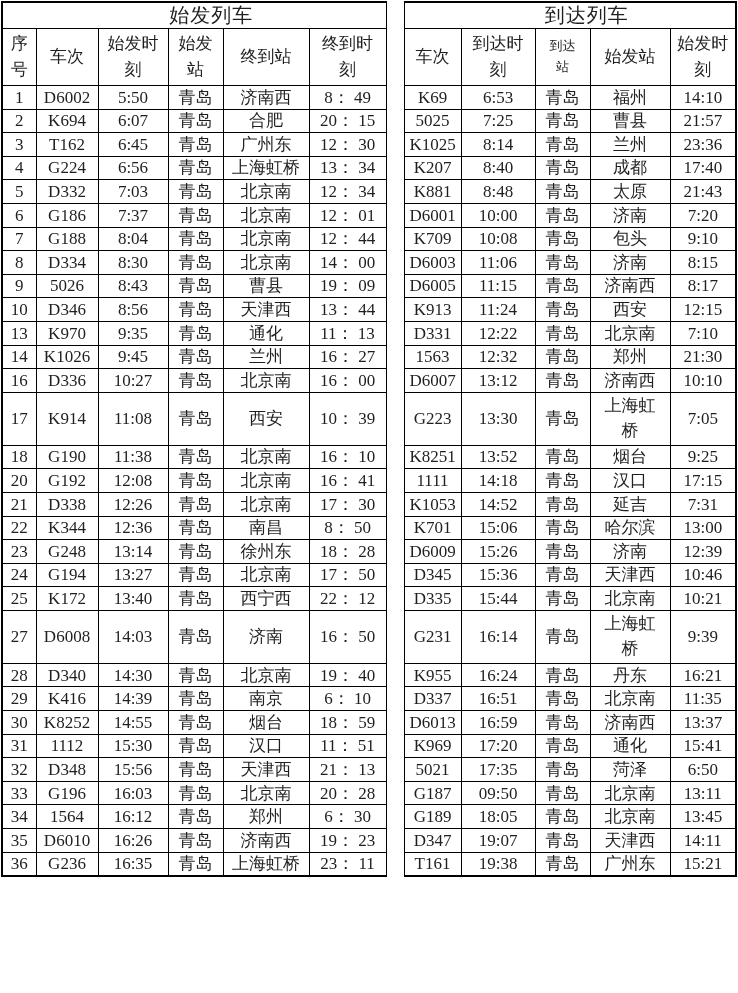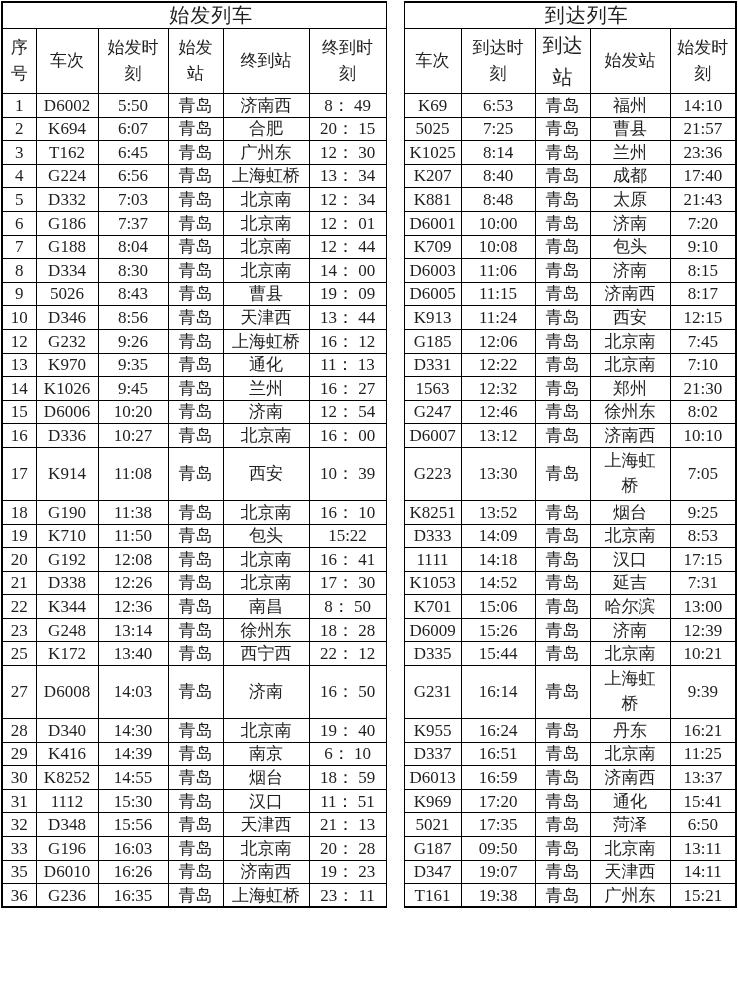--- a/index.html
+++ b/index.html
@@ -50,21 +50,21 @@
 
   tr.title-row { height: 26px; }
   tr.title-row td.title { font-size: 20px; letter-spacing: 1px; padding-left: 36px; }
 
   tr.header-row { height: 57px; }
   tr.header-row td {
     white-space: pre-line;
     line-height: 1.55;
     font-size: 17px;
   }
-  tr.header-row td.hdr-small { font-size: 20px; line-height: 1.6; }
+  tr.header-row td.hdr-small { font-size: 13px; line-height: 1.6; }
 
   tr.data-row { height: 23.6px; }
   tr.data-row.tall { height: 53px; }
 
   
   td.vb { vertical-align: bottom; padding-bottom: 4px; }
   td.vt { vertical-align: top; padding-top: 2px; }
   td.vm { vertical-align: middle; }
 
   
@@ -257,34 +257,20 @@
           <td>天津西</td>
           <td>13： 44</td>
           <td class="spacer"></td>
           <td>K913</td>
           <td>11:24</td>
           <td>青岛</td>
           <td>西安</td>
           <td>12:15</td>
         </tr>
         <tr class="data-row">
-          <td>12</td>
-          <td>G232</td>
-          <td>9:26</td>
-          <td>青岛</td>
-          <td>上海虹桥</td>
-          <td>16： 12</td>
-          <td class="spacer"></td>
-          <td>G185</td>
-          <td>12:06</td>
-          <td>青岛</td>
-          <td>北京南</td>
-          <td>7:45</td>
-        </tr>
-        <tr class="data-row">
           <td>13</td>
           <td>K970</td>
           <td>9:35</td>
           <td>青岛</td>
           <td>通化</td>
           <td>11： 13</td>
           <td class="spacer"></td>
           <td>D331</td>
           <td>12:22</td>
           <td>青岛</td>
@@ -297,34 +283,20 @@
           <td>9:45</td>
           <td>青岛</td>
           <td>兰州</td>
           <td>16： 27</td>
           <td class="spacer"></td>
           <td>1563</td>
           <td>12:32</td>
           <td>青岛</td>
           <td>郑州</td>
           <td>21:30</td>
-        </tr>
-        <tr class="data-row">
-          <td>15</td>
-          <td>D6006</td>
-          <td>10:20</td>
-          <td>青岛</td>
-          <td>济南</td>
-          <td>12： 54</td>
-          <td class="spacer"></td>
-          <td>G247</td>
-          <td>12:46</td>
-          <td>青岛</td>
-          <td>徐州东</td>
-          <td>8:02</td>
         </tr>
         <tr class="data-row">
           <td>16</td>
           <td>D336</td>
           <td>10:27</td>
           <td>青岛</td>
           <td>北京南</td>
           <td>16： 00</td>
           <td class="spacer"></td>
           <td>D6007</td>
@@ -355,34 +327,20 @@
           <td>北京南</td>
           <td>16： 10</td>
           <td class="spacer"></td>
           <td>K8251</td>
           <td>13:52</td>
           <td>青岛</td>
           <td>烟台</td>
           <td>9:25</td>
         </tr>
         <tr class="data-row">
-          <td>19</td>
-          <td>K710</td>
-          <td>11:50</td>
-          <td>青岛</td>
-          <td>包头</td>
-          <td>15:22</td>
-          <td class="spacer"></td>
-          <td>D333</td>
-          <td>14:09</td>
-          <td>青岛</td>
-          <td>北京南</td>
-          <td>8:53</td>
-        </tr>
-        <tr class="data-row">
           <td>20</td>
           <td>G192</td>
           <td>12:08</td>
           <td>青岛</td>
           <td>北京南</td>
           <td>16： 41</td>
           <td class="spacer"></td>
           <td>1111</td>
           <td>14:18</td>
           <td>青岛</td>
@@ -423,20 +381,34 @@
           <td>13:14</td>
           <td>青岛</td>
           <td>徐州东</td>
           <td>18： 28</td>
           <td class="spacer"></td>
           <td>D6009</td>
           <td>15:26</td>
           <td>青岛</td>
           <td>济南</td>
           <td>12:39</td>
+        </tr>
+        <tr class="data-row">
+          <td>24</td>
+          <td>G194</td>
+          <td>13:27</td>
+          <td>青岛</td>
+          <td>北京南</td>
+          <td>17： 50</td>
+          <td class="spacer"></td>
+          <td>D345</td>
+          <td>15:36</td>
+          <td>青岛</td>
+          <td>天津西</td>
+          <td>10:46</td>
         </tr>
         <tr class="data-row">
           <td>25</td>
           <td>K172</td>
           <td>13:40</td>
           <td>青岛</td>
           <td>西宁西</td>
           <td>22： 12</td>
           <td class="spacer"></td>
           <td>D335</td>
@@ -478,21 +450,21 @@
           <td>K416</td>
           <td>14:39</td>
           <td>青岛</td>
           <td>南京</td>
           <td>6： 10</td>
           <td class="spacer"></td>
           <td>D337</td>
           <td>16:51</td>
           <td>青岛</td>
           <td>北京南</td>
-          <td>11:25</td>
+          <td>11:35</td>
         </tr>
         <tr class="data-row">
           <td>30</td>
           <td>K8252</td>
           <td>14:55</td>
           <td>青岛</td>
           <td>烟台</td>
           <td>18： 59</td>
           <td class="spacer"></td>
           <td>D6013</td>
@@ -535,20 +507,34 @@
           <td>16:03</td>
           <td>青岛</td>
           <td>北京南</td>
           <td>20： 28</td>
           <td class="spacer"></td>
           <td>G187</td>
           <td>09:50</td>
           <td>青岛</td>
           <td>北京南</td>
           <td>13:11</td>
+        </tr>
+        <tr class="data-row">
+          <td>34</td>
+          <td>1564</td>
+          <td>16:12</td>
+          <td>青岛</td>
+          <td>郑州</td>
+          <td>6： 30</td>
+          <td class="spacer"></td>
+          <td>G189</td>
+          <td>18:05</td>
+          <td>青岛</td>
+          <td>北京南</td>
+          <td>13:45</td>
         </tr>
         <tr class="data-row">
           <td>35</td>
           <td>D6010</td>
           <td>16:26</td>
           <td>青岛</td>
           <td>济南西</td>
           <td>19： 23</td>
           <td class="spacer"></td>
           <td>D347</td>

